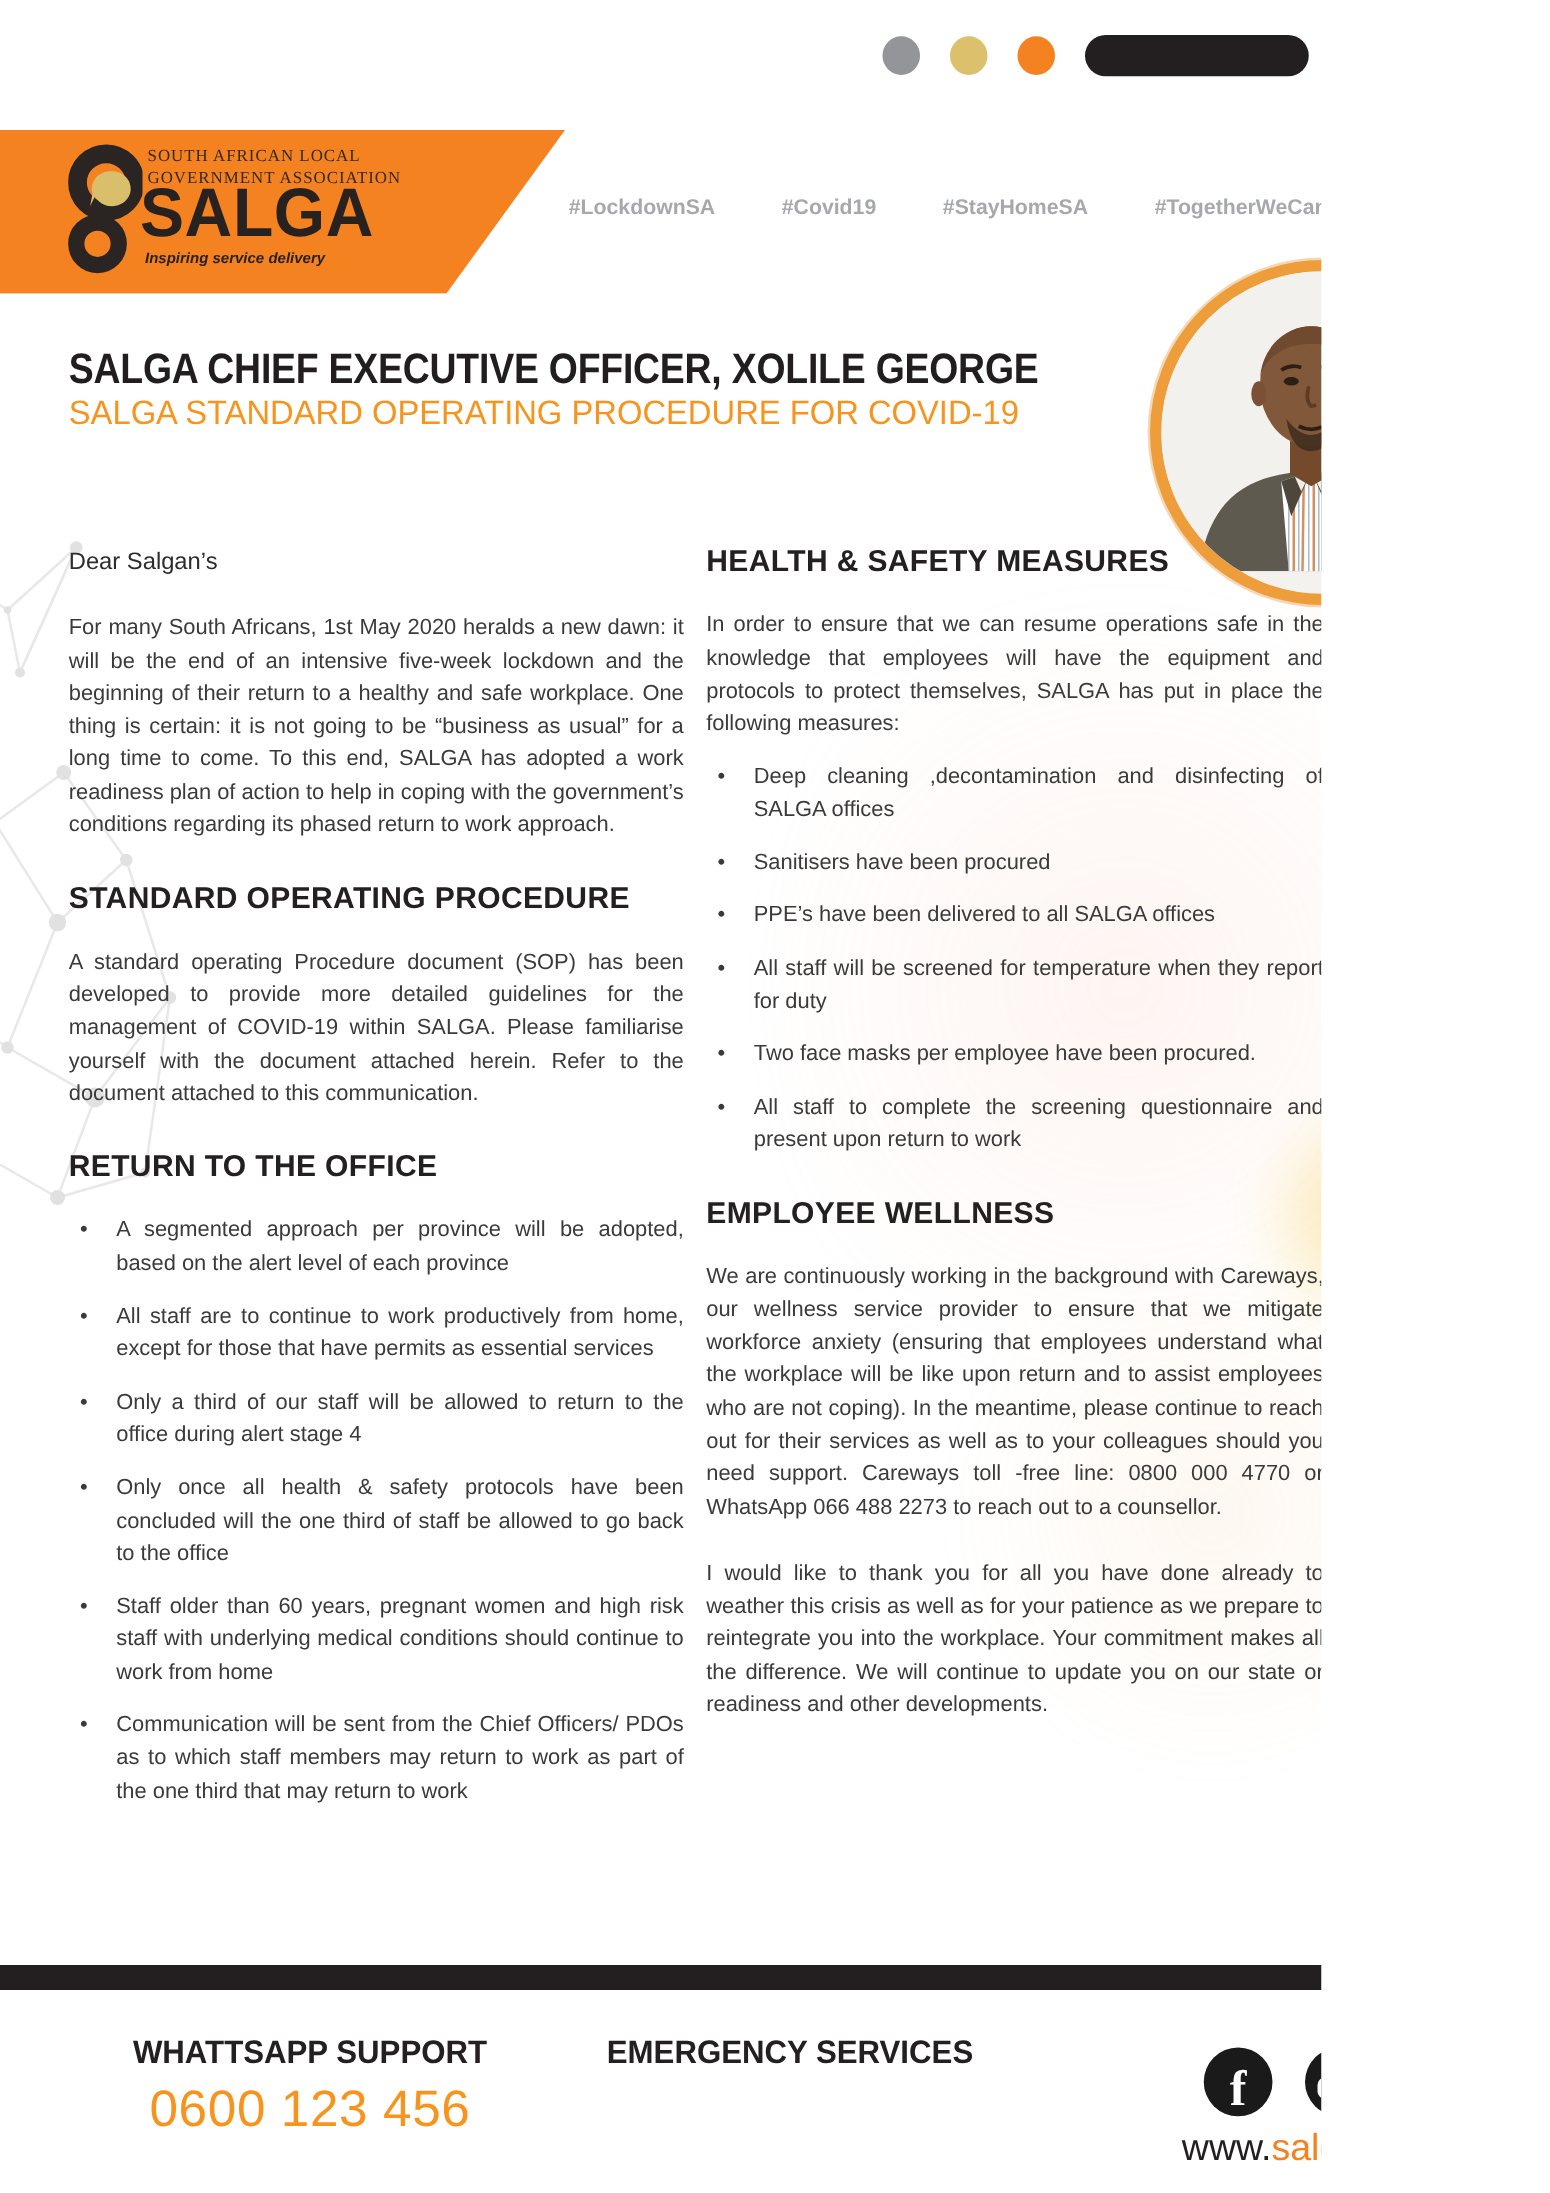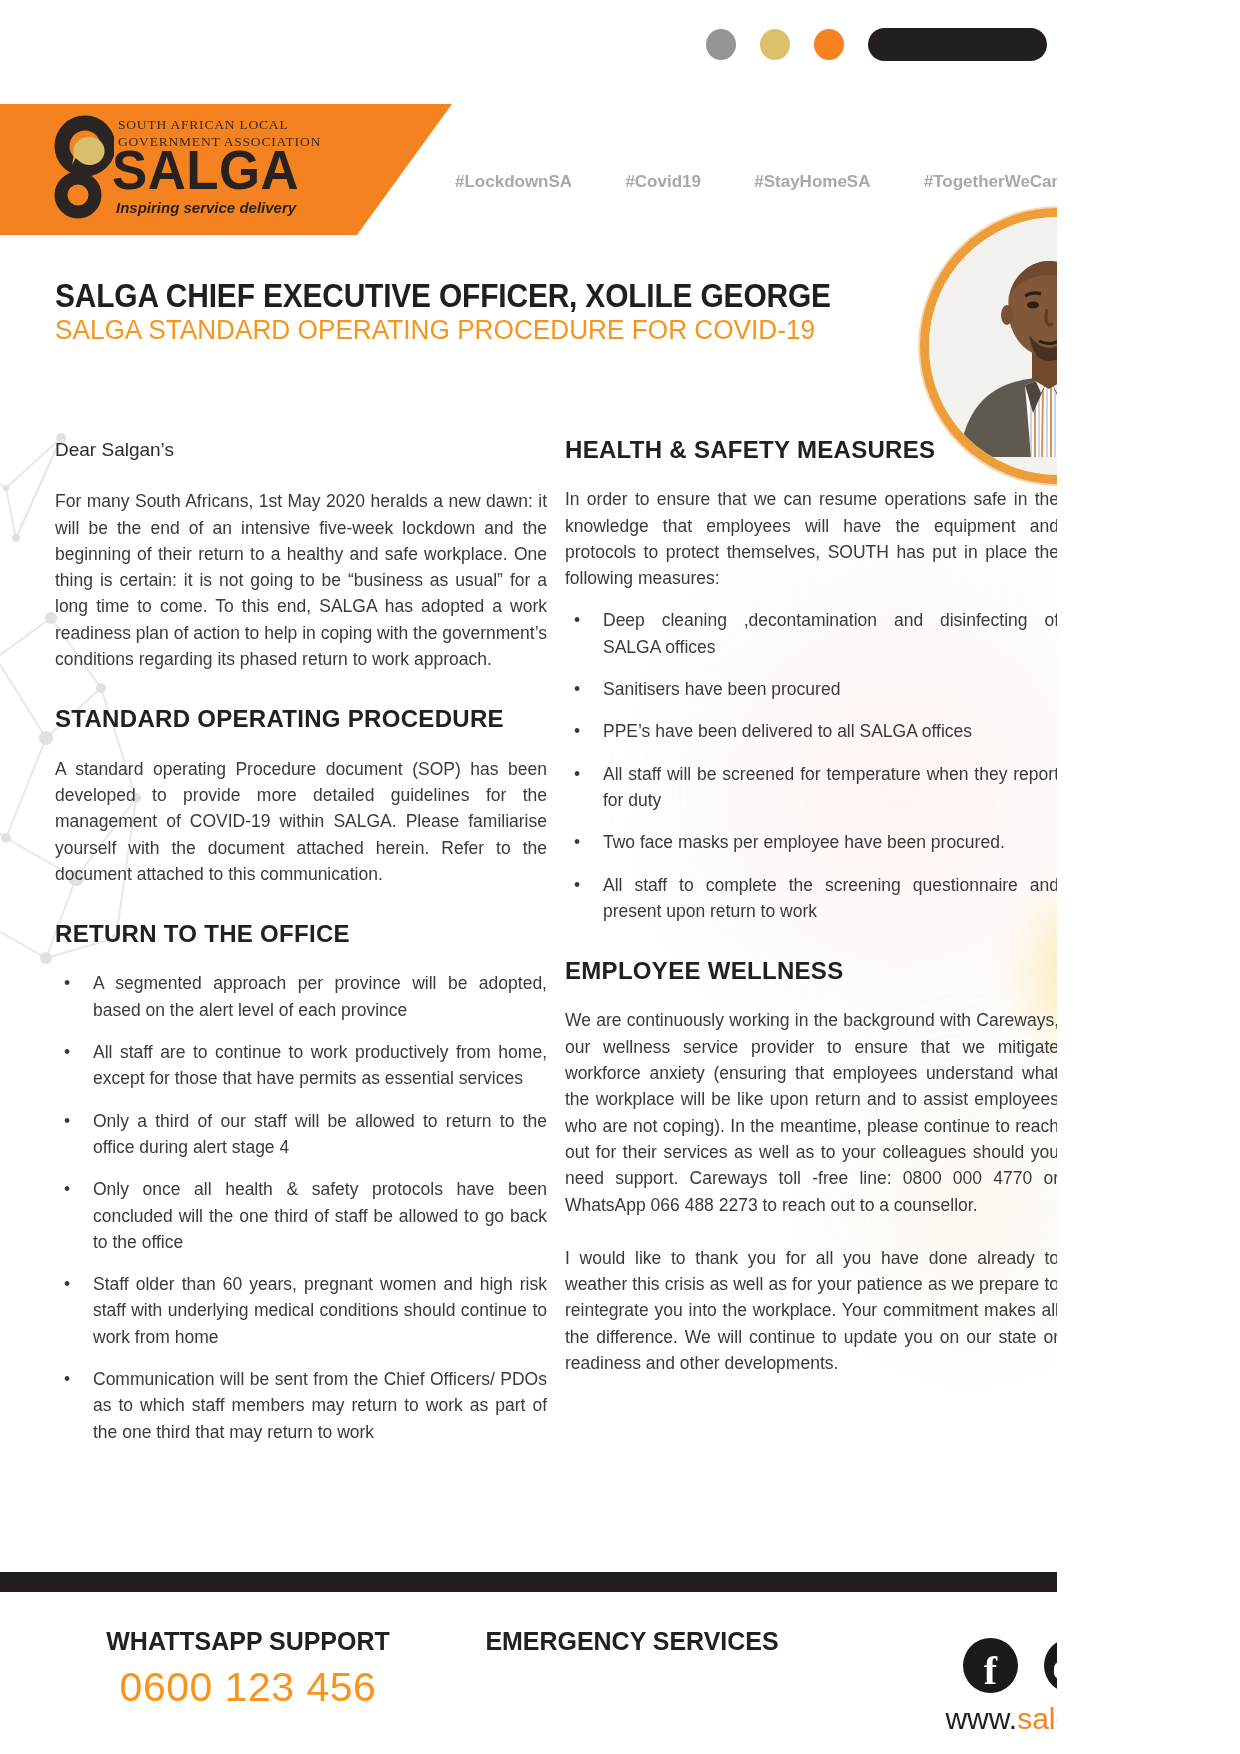--- a/index.html
+++ b/index.html
@@ -27,24 +27,24 @@
   .dot-bot{top:1571px;width:22px;height:22px;}
 
   
   .banner{position:absolute;left:0;top:104px;width:452px;height:131px;background:#f58220;
           clip-path:polygon(0 0,100% 0,calc(100% - 95px) 100%,0 100%);z-index:2;}
   .logo-mark{position:absolute;left:52px;top:11px;}
   .org{position:absolute;left:118px;top:12px;font-family:"Liberation Serif",serif;font-size:13.5px;
        letter-spacing:.8px;line-height:17px;color:#332a28;}
   .salga-name{position:absolute;left:112px;top:34px;font-size:55px;font-weight:900;letter-spacing:.5px;
        color:#27221f;transform:scaleX(.96);transform-origin:left top;}
-  .tagline{position:absolute;left:116px;top:95px;font-size:15px;font-weight:bold;font-style:italic;color:#27221f;}
-
-  
-  .hashtags{position:absolute;left:455px;top:172px;width:607px;display:flex;justify-content:space-between;}
+  .tagline{position:absolute;left:116px;top:95px;font-size:12px;font-weight:bold;font-style:italic;color:#27221f;}
+
+  
+  .hashtags{position:absolute;left:455px;top:156px;width:607px;display:flex;justify-content:space-between;}
   .hashtag{font-size:17px;font-weight:bold;color:#a6a8ab;}
 
   
   .portrait{position:absolute;left:920px;top:208px;width:258px;height:258px;border-radius:50%;
             border:9px solid #ed9d3a;box-shadow:0 0 0 2px rgba(230,140,40,.35);overflow:hidden;background:#f4f2ef;z-index:2;}
   .portrait svg{display:block;}
 
   
   .title-main{position:absolute;left:55px;top:276px;font-size:34px;font-weight:800;color:#221e1f;
               letter-spacing:-.2px;transform:scaleX(.88);transform-origin:left top;white-space:nowrap;}
@@ -208,21 +208,21 @@
         <li>All staff are to continue to work productively from home, except for those that have permits as essential services</li>
         <li>Only a third of our staff will be allowed to return to the office during alert stage 4</li>
         <li>Only once all health &amp; safety protocols have been concluded will the one third of staff be allowed to go back to the office</li>
         <li>Staff older than 60 years, pregnant women and high risk staff with underlying medical conditions should continue to work from home</li>
         <li>Communication will be sent from the Chief Officers/ PDOs as to which staff members may return to work as part of the one third that may return to work</li>
       </ul>
   </div>
 
   <div class="col col-right content">
     <h2 class="first">HEALTH &amp; SAFETY MEASURES</h2>
-    <p class="para">In order to ensure that we can resume operations safe in the knowledge that employees will have the equipment and protocols to protect themselves, SOUTH has put in place the following measures:</p>
+    <p class="para">In order to ensure that we can resume operations safe in the knowledge that employees will have the equipment and protocols to protect themselves, SALGA has put in place the following measures:</p>
     <ul class="bullets">
 
     <li>Deep cleaning ,decontamination and disinfecting of SALGA offices</li>
         <li>Sanitisers have been procured</li>
         <li>PPE’s have been delivered to all SALGA offices</li>
         <li>All staff will be screened for temperature when they report for duty</li>
         <li>Two face masks per employee have been procured.</li>
         <li>All staff to complete the screening questionnaire and present upon return to work</li>
       </ul>
     <h2>EMPLOYEE WELLNESS</h2>

